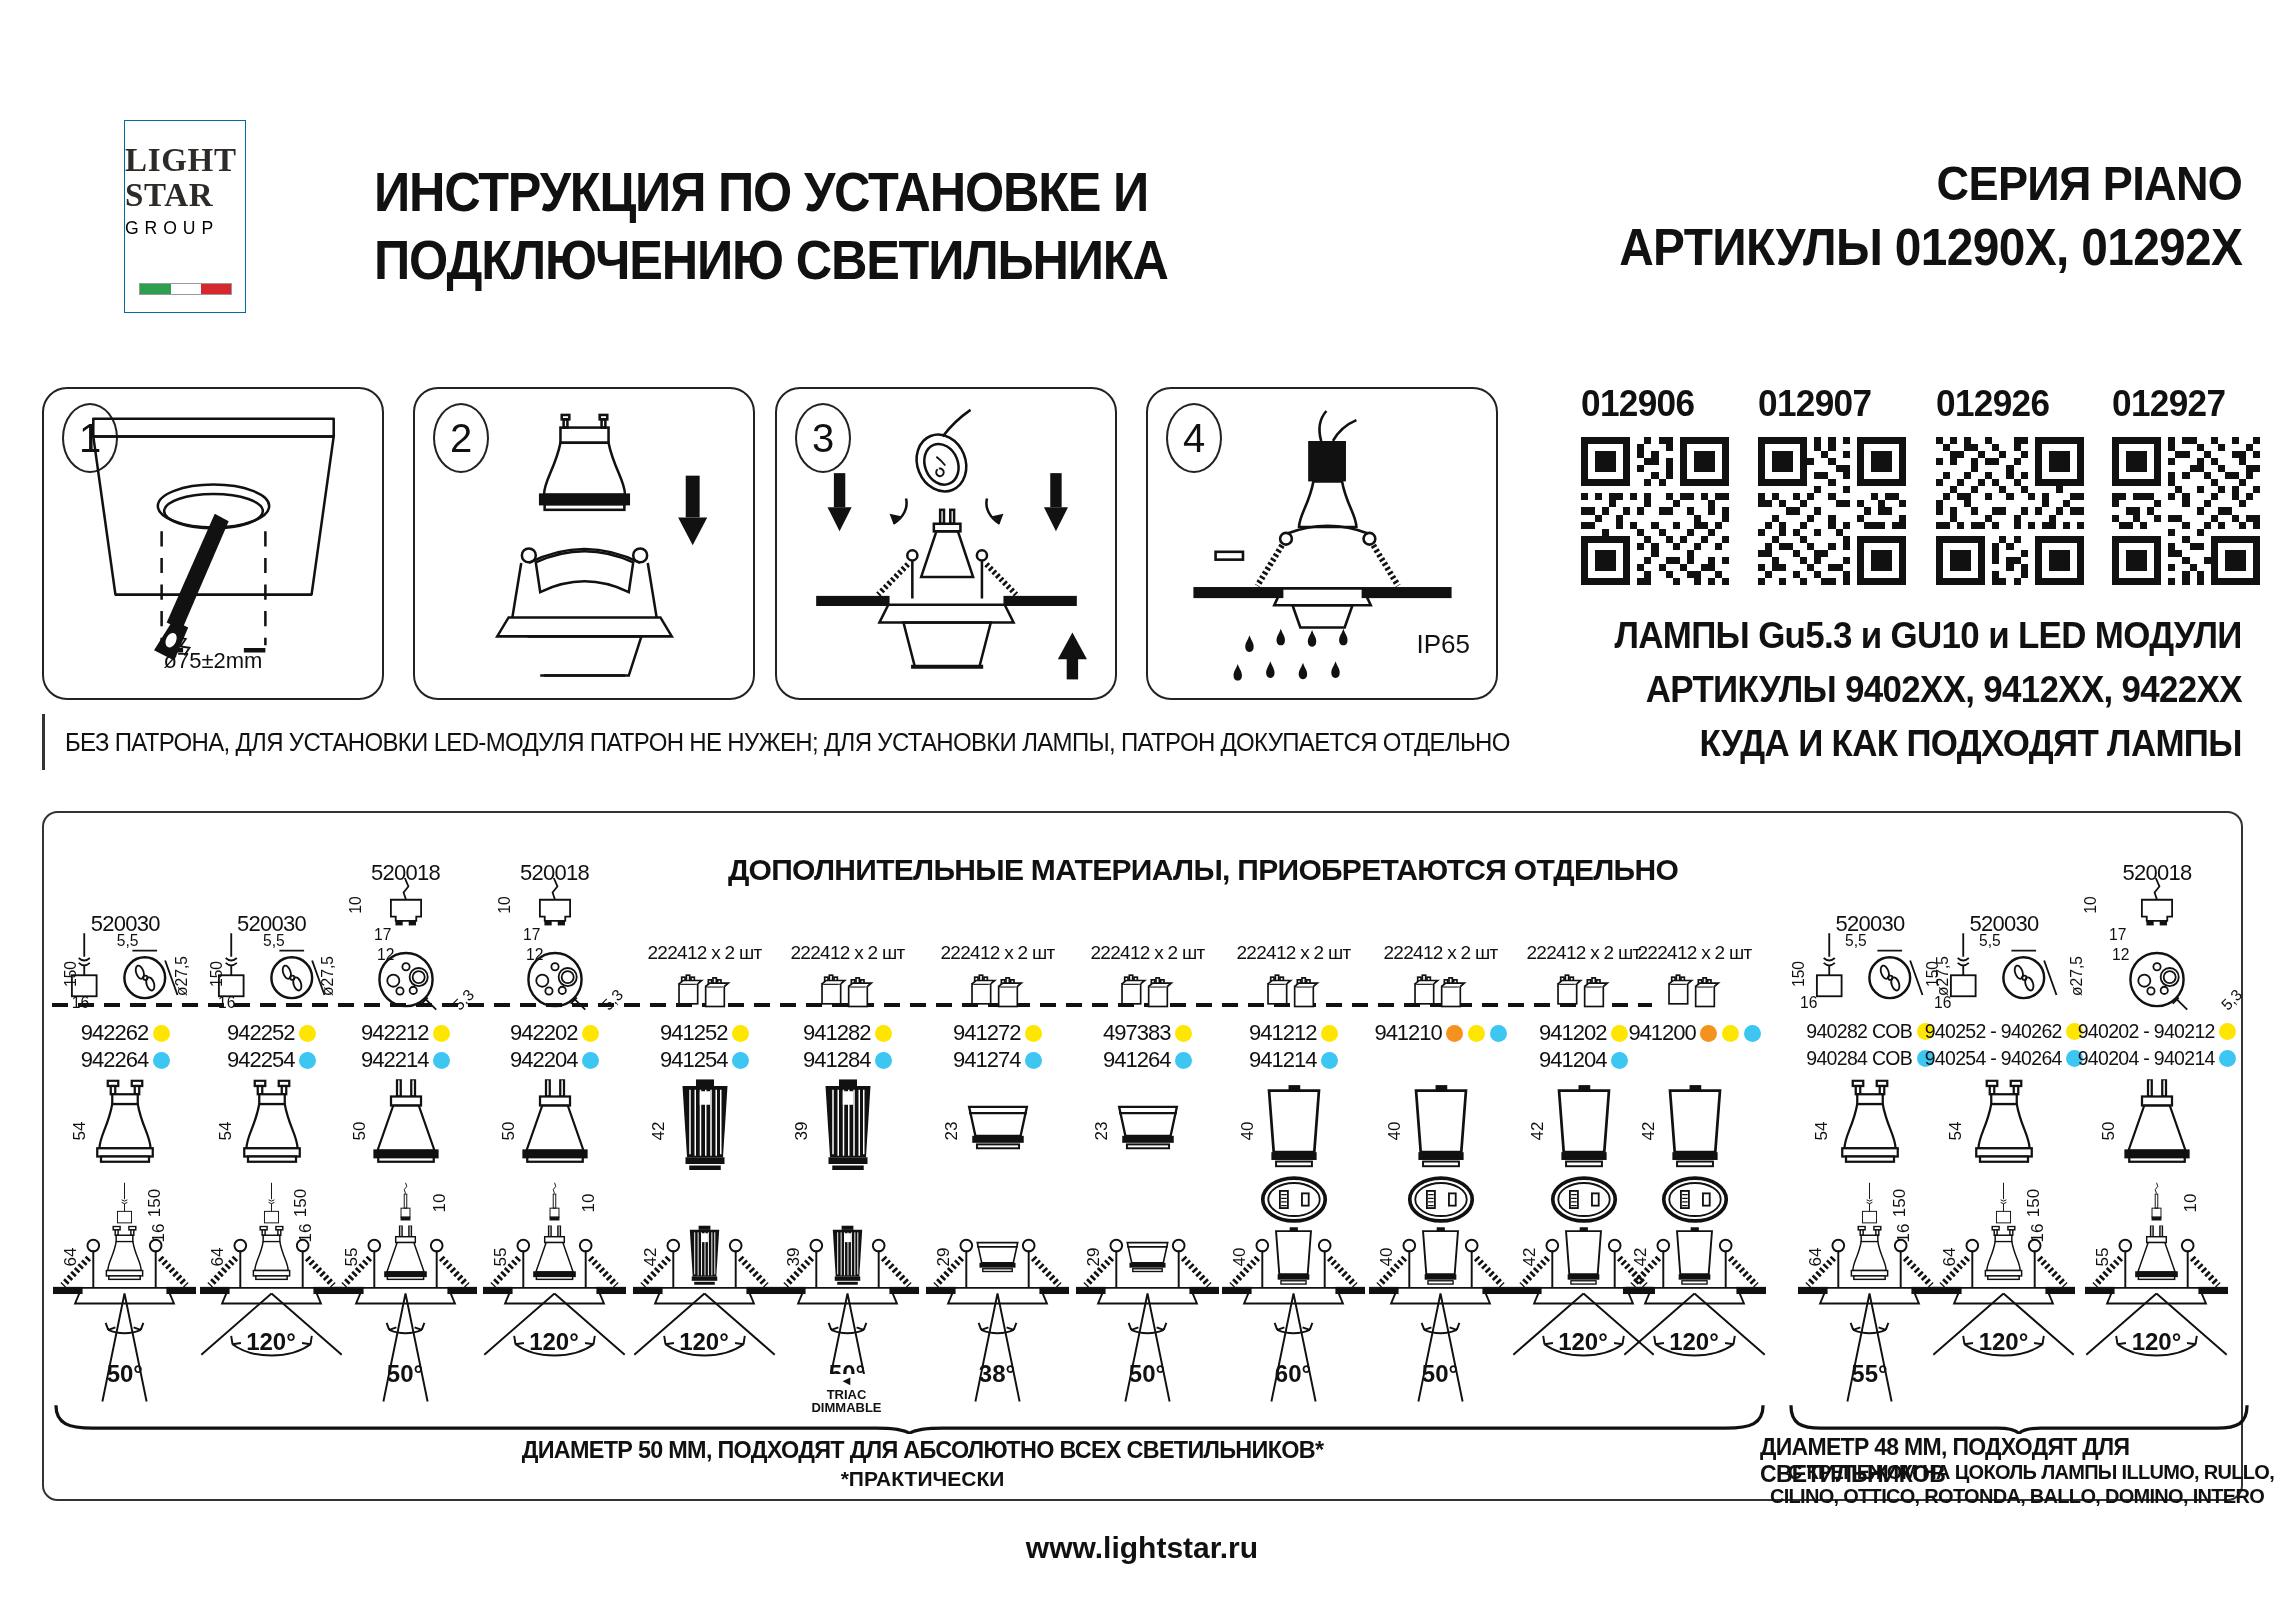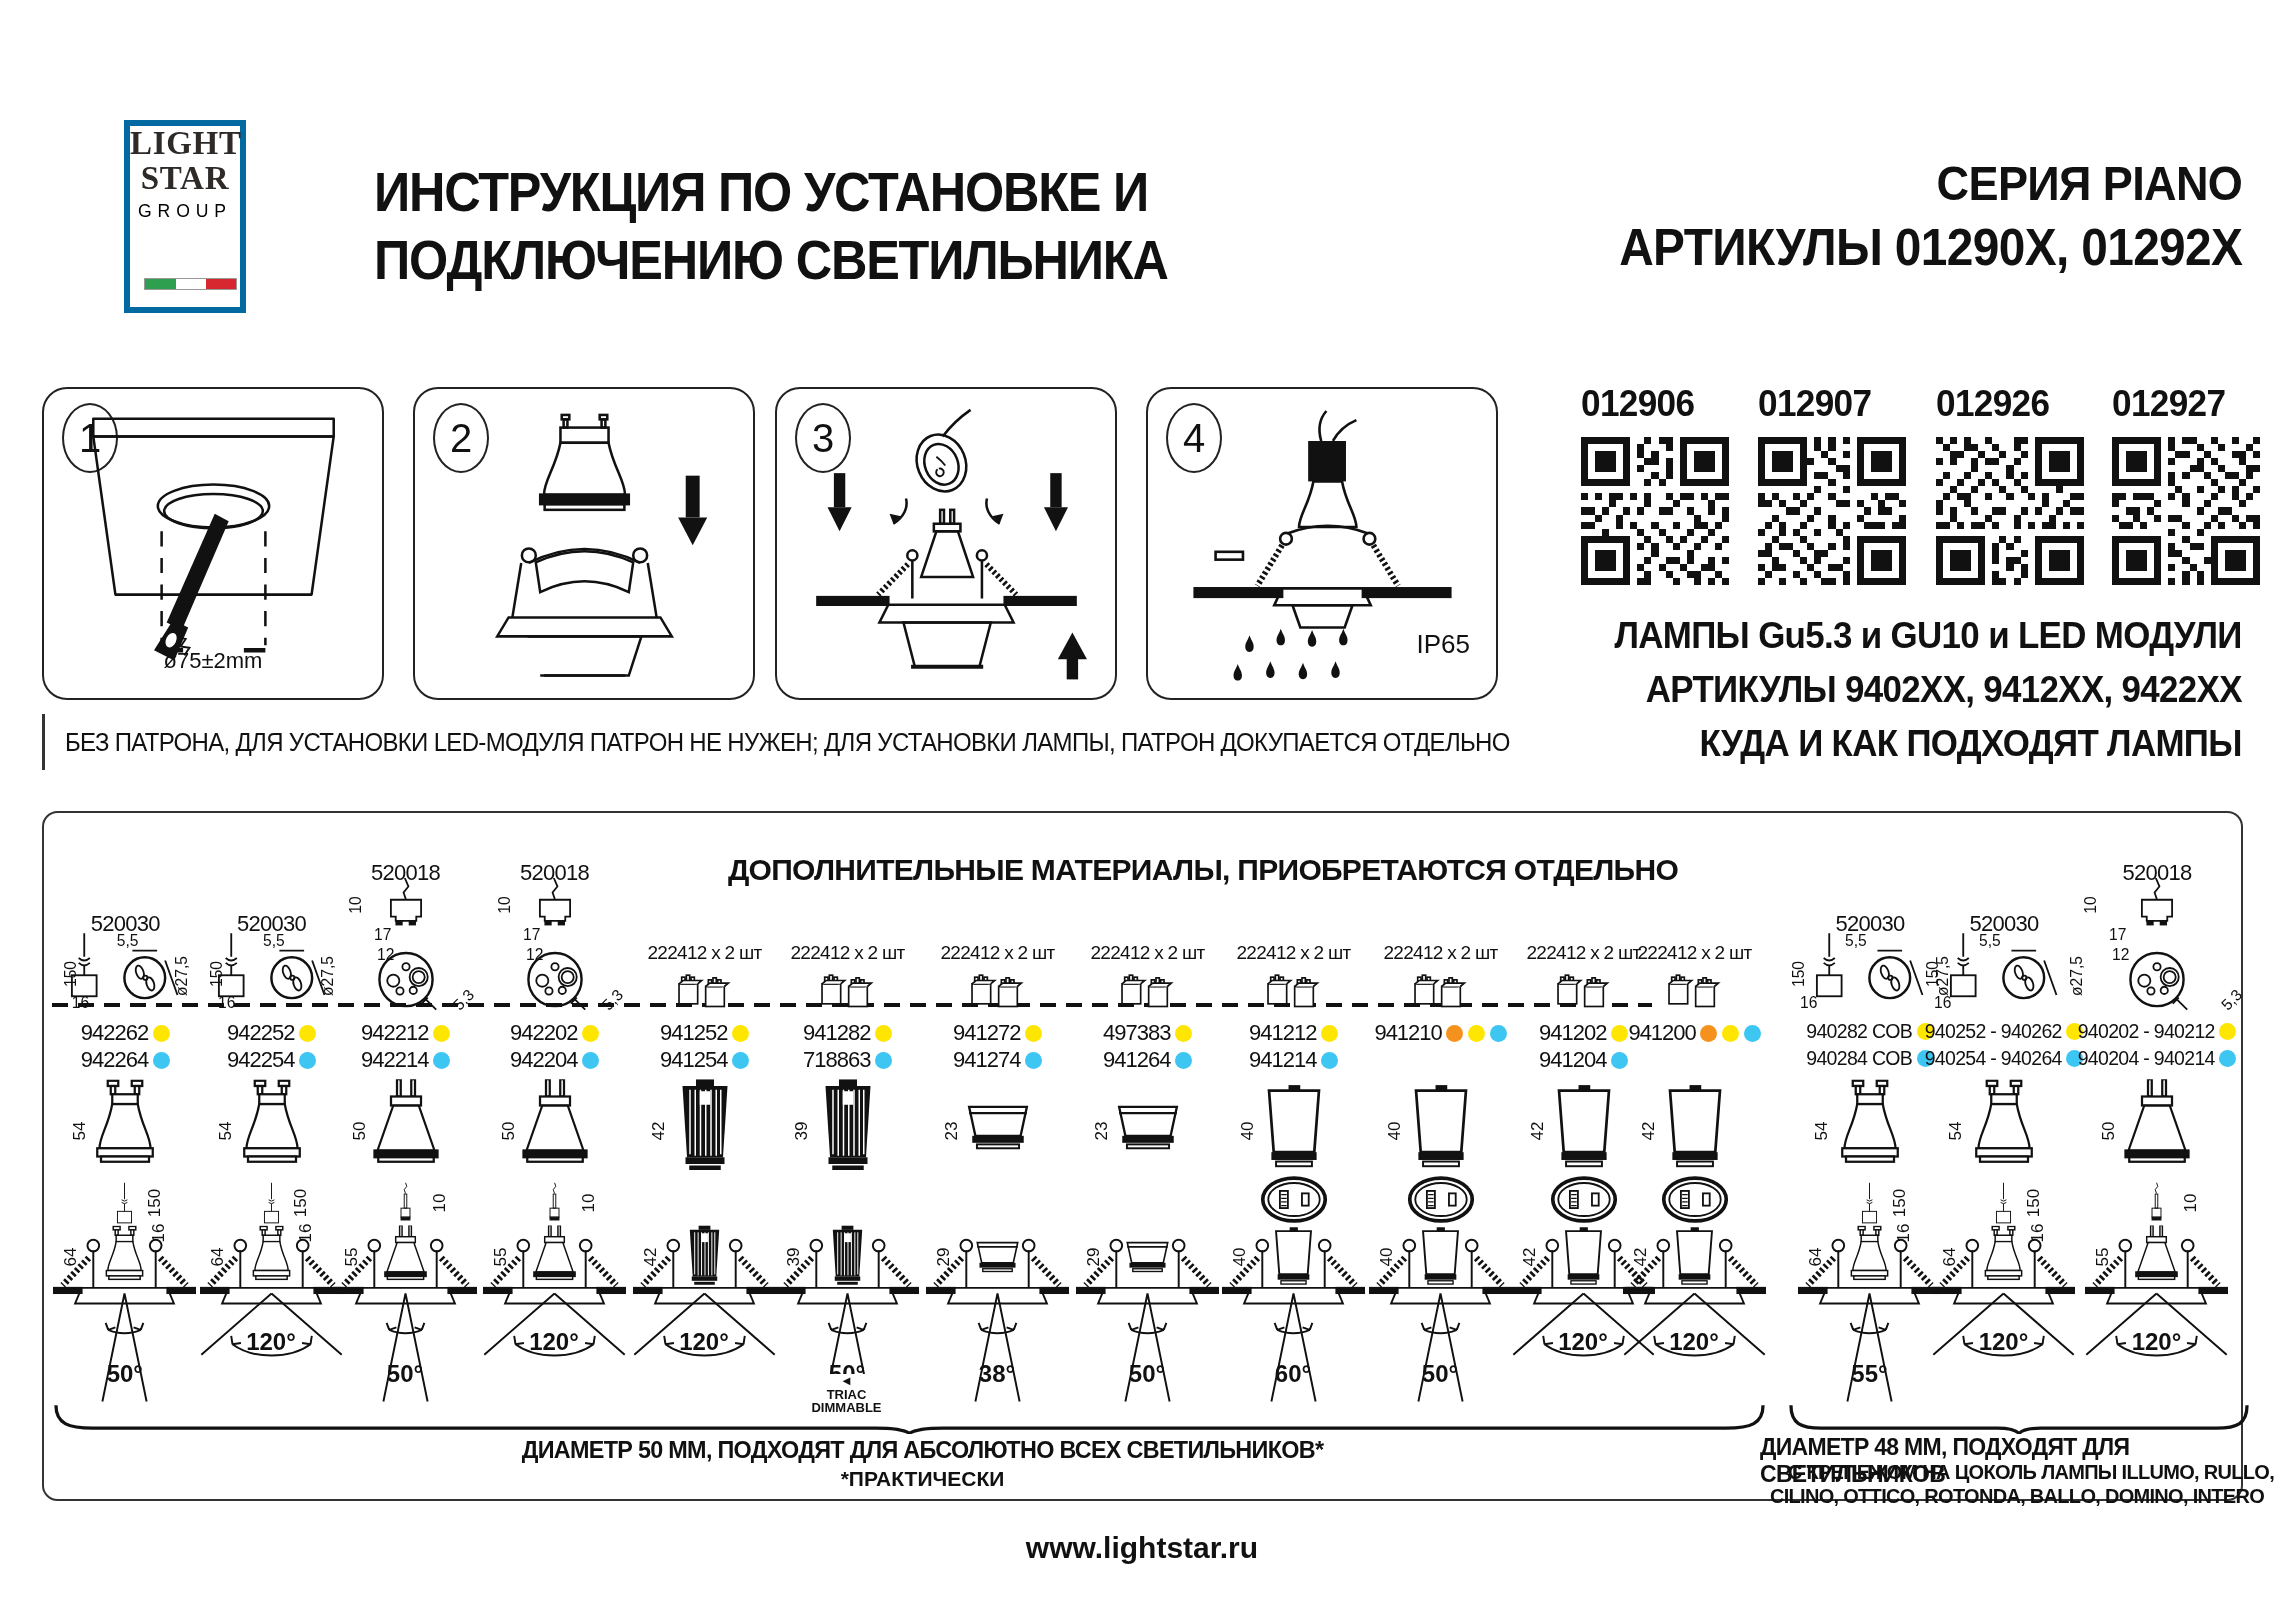--- a/index.html
+++ b/index.html
@@ -1,22 +1,22 @@
 <!DOCTYPE html>
 <html style="font-size:10.4px"><head>
 <meta charset="utf-8">
 <style>
   html,body{margin:0;padding:0;background:#e8e8e8;}
   .page{position:relative;width:2284px;height:1616px;background:#ffffff;overflow:hidden;
         font-family:"Liberation Sans",sans-serif;color:#111;}
   svg{display:block}
 
   
-  .logo{position:absolute;left:124px;top:120px;width:122px;height:193px;border:6px solid #0369a1;
-        text-align:center;box-sizing:border-box;}
+  .logo{position:absolute;left:124px;top:120px;width:122px;height:193px;border:1px solid #0369a1;
+        box-sizing:border-box;padding-top:22px}
   .logo .l1,.logo .l2{font-family:"Liberation Serif",serif;font-weight:700;font-size:33px;line-height:35px;
         letter-spacing:0.7px;color:#2e2a28}
   .logo .l3{font-size:17.6px;letter-spacing:5.9px;margin-top:5.2px;color:#000000}
   .flag{position:absolute;left:14.3px;bottom:17px;width:91px;height:10.4px;border:0.7px solid #999;display:flex}
   .flag i{flex:1}
 
   .title{position:absolute;left:374px;top:158px;font-size:56px;font-weight:700;line-height:68px;
          letter-spacing:-1.3px;transform:scaleX(.9);transform-origin:left top;white-space:nowrap}
   .series{position:absolute;right:42px;top:155px;text-align:right;font-weight:700;
           transform:scaleX(.92);transform-origin:right top}
@@ -707,21 +707,21 @@
             <svg class="acc-svg" viewBox="0 0 92 66" width="60" height="43">
               <use href="#acc-conn"></use>
             </svg>
             <span class="ad ad1 rot"></span>
             <span class="ad ad2"></span>
             <span class="ad ad3"></span>
             <span class="ad ad4 rot"></span>
           </div>
           <div class="art">
             <div class="art-row"><span>941282</span><span class="dots"><span class="dot" style="background: rgb(255, 230, 0);"></span></span></div>
-            <div class="art-row"><span>718863</span><span class="dots"><span class="dot" style="background: rgb(62, 198, 242);"></span></span></div>
+            <div class="art-row"><span>941284</span><span class="dots"><span class="dot" style="background: rgb(62, 198, 242);"></span></span></div>
           </div>
           <div class="lamp">
             <svg class="lamp-svg" viewBox="0 0 120 150" width="78" height="98">
               <use href="#lamp-ledb"></use>
             </svg>
             <span class="ld rot">39</span>
           </div>
           <div class="ringfig">
             <svg class="ring-svg" viewBox="0 0 120 76" width="78" height="49">
               <use href="#none"></use>

